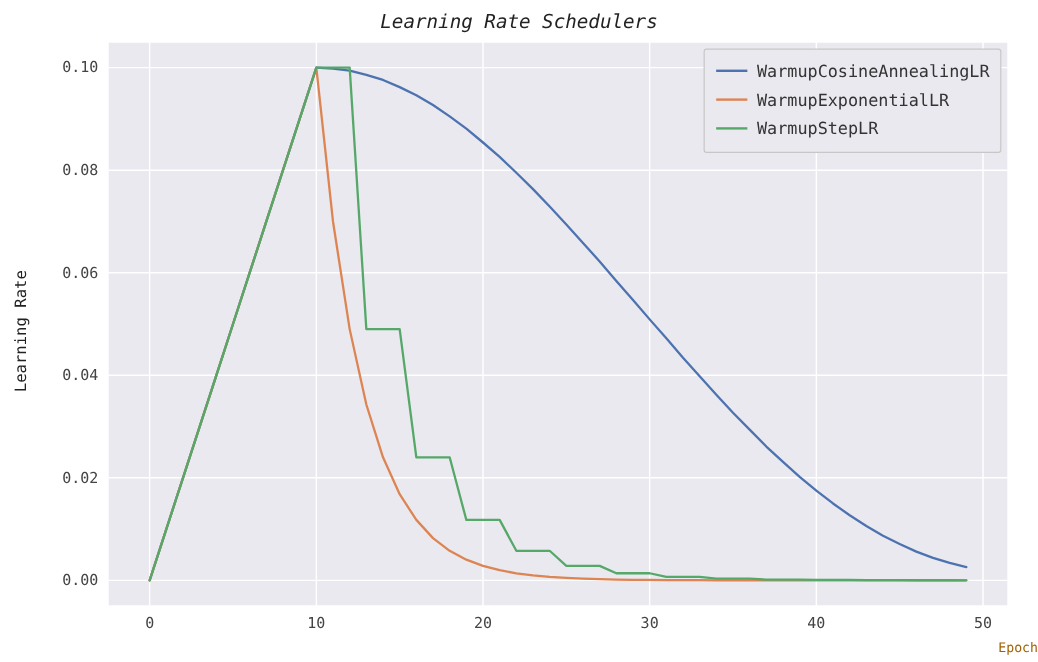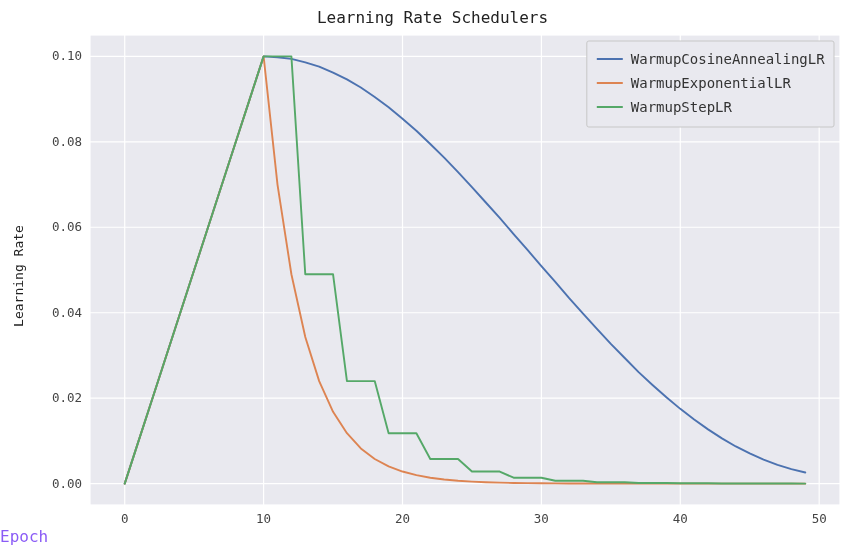--- a/index.html
+++ b/index.html
@@ -18,38 +18,39 @@
     height: 552px;
   }
   .title {
     position: absolute;
     top: 8px;
     left: 0;
     width: 100%;
     text-align: center;
     font-size: 16px;
     color: #222;
+    font-style: italic;
   }
   .ylabel {
     position: absolute;
     left: 8px;
     top: 50%;
     transform: translate(-40%, -50%) rotate(-90deg);
     font-size: 13px;
     color: #222;
     white-space: nowrap;
   }
   .xlabel {
     position: absolute;
     bottom: 6px;
     left: 0;
     width: 100%;
-    text-align: left;
-    font-size: 16px;
-    color: #8b5cf6;
+    text-align: right;
+    font-size: 11px;
+    color: #a16207;
   }
   .plot {
     position: absolute;
     left: 90px;
     top: 35px;
     width: 750px;
     height: 470px;
   }
   .axes-bg {
     fill: #e9e9ef;

